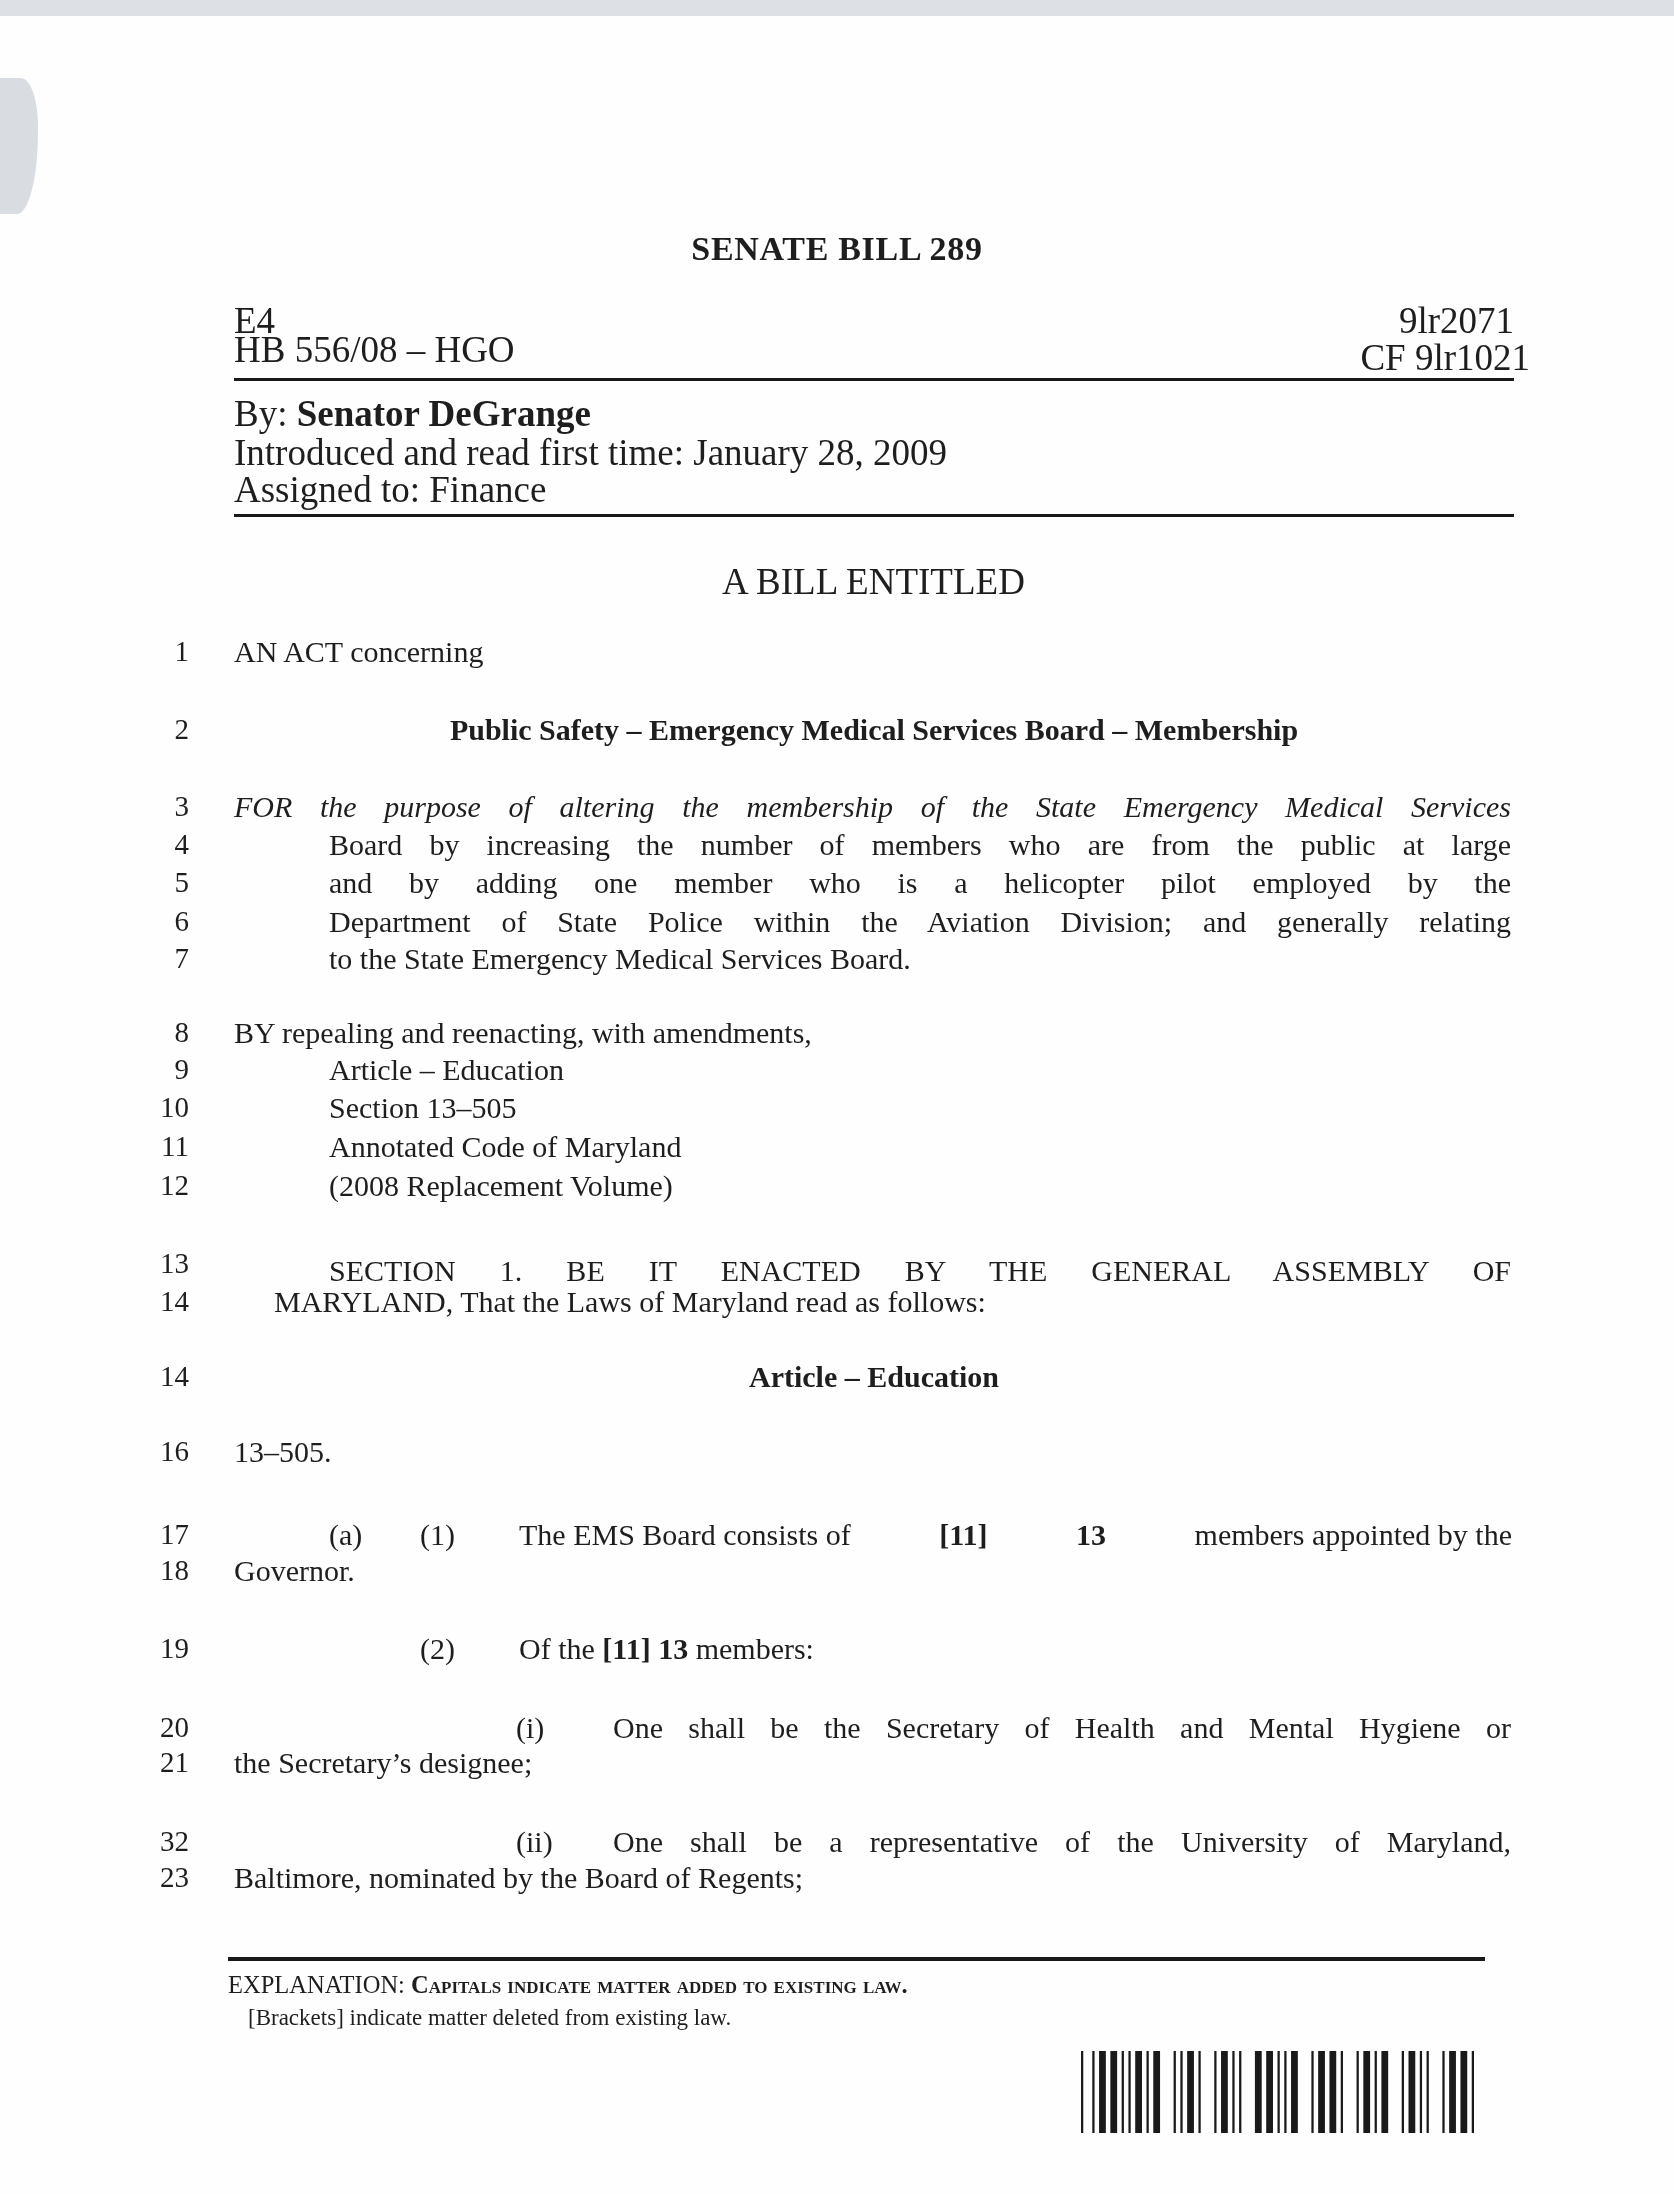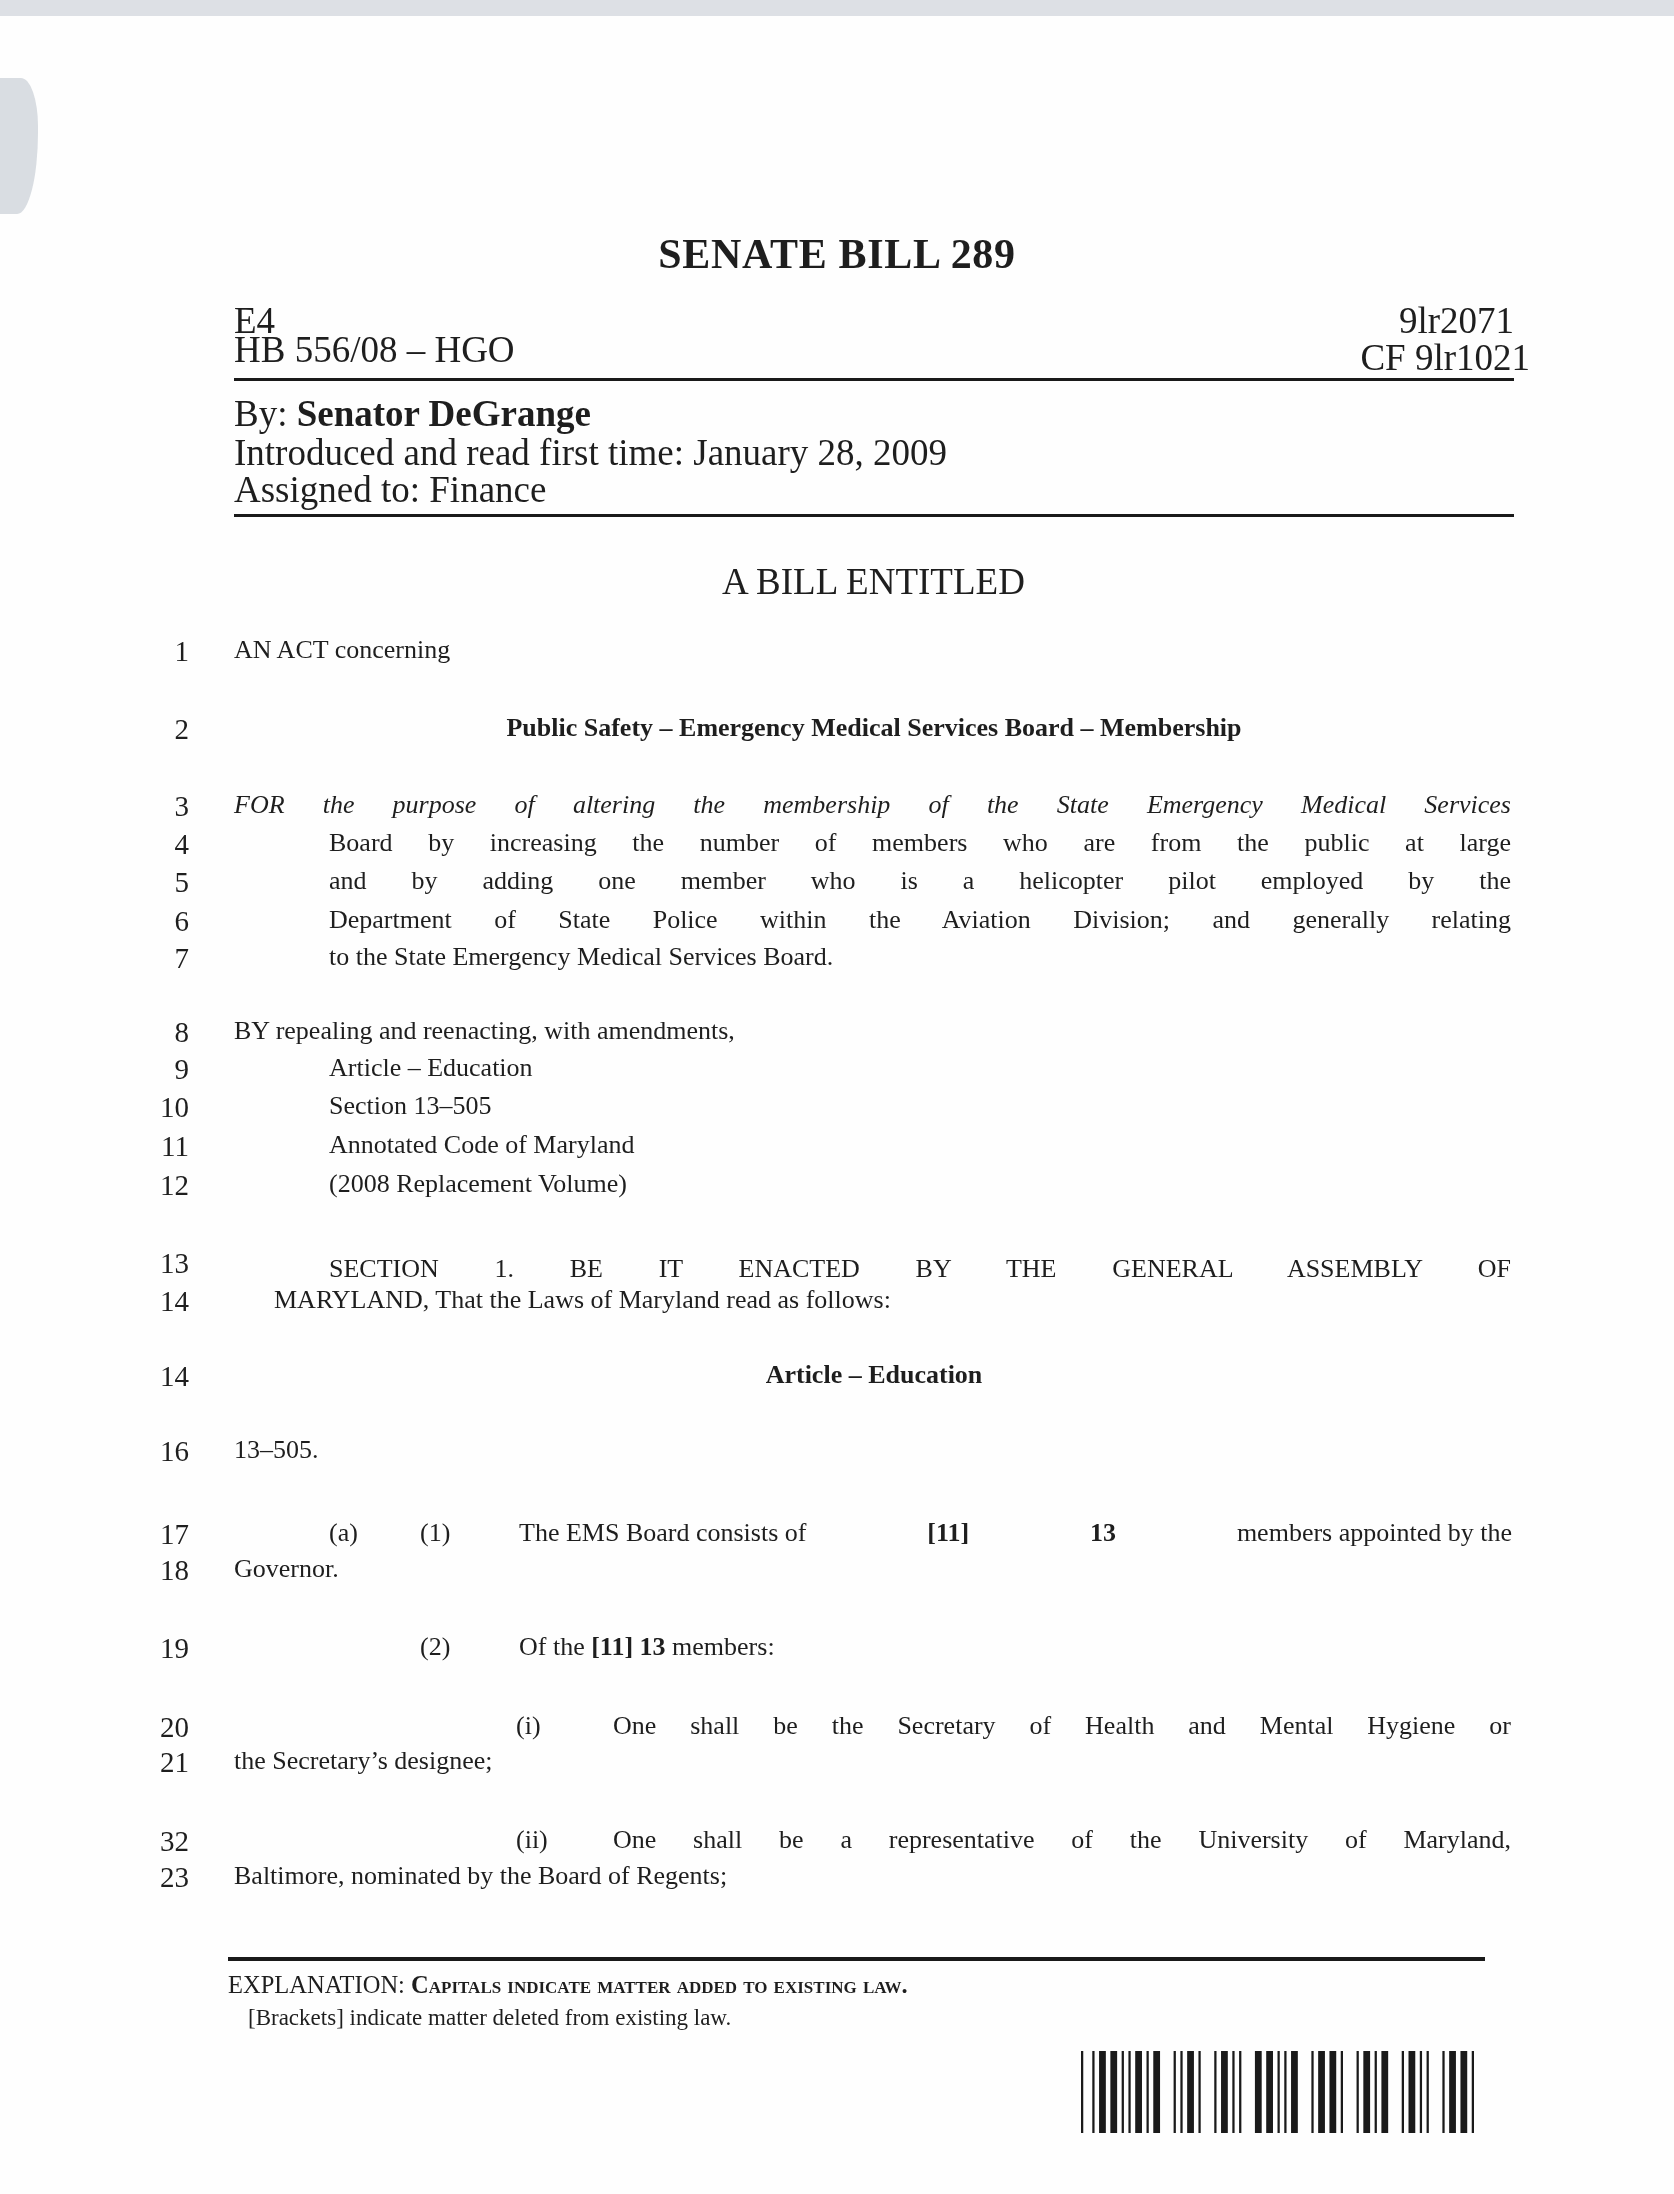--- a/index.html
+++ b/index.html
@@ -2,25 +2,25 @@
 <html style="font-size:10.6px"><head>
 <meta charset="utf-8">
 <style>
   html, body { margin:0; padding:0; }
   body { width:1674px; height:2194px; background:#fefefe; position:relative; overflow:hidden;
          font-family:"Liberation Serif", "DejaVu Serif", serif; color:#1e1e1e; }
   .topstrip { position:absolute; left:0; top:0; width:1674px; height:16px; background:#dde0e5; }
   .tear { position:absolute; left:0; top:78px; width:38px; height:136px; background:#d9dde2;
           border-radius:0 45% 55% 0 / 0 35% 60% 0; }
   .abs { position:absolute; white-space:nowrap; }
-  .title { left:0; width:1674px; top:230px; text-align:center; font-size:42px; font-weight:bold; letter-spacing:0.7px; }
+  .title { left:0; width:1674px; top:230px; text-align:center; font-size:34px; font-weight:bold; letter-spacing:0.7px; }
   .hdr { font-size:37px; }
   .rule { position:absolute; left:234px; width:1280px; height:3.3px; background:#1a1a1a; }
   .ln { position:absolute; left:132px; width:57px; text-align:right; font-size:29px; }
-  .tx { position:absolute; font-size:26px; white-space:nowrap; }
+  .tx { position:absolute; font-size:30px; white-space:nowrap; }
   .just { text-align:justify; text-align-last:justify; white-space:normal; }
   b { font-weight:bold; }
   .center { text-align:center; }
   .foot1 { font-size:24.5px; }
   .foot1 .sc { font-variant:small-caps; font-weight:bold; }
   .foot2 { font-size:23px; }
   .barcode { position:absolute; left:1081px; top:2051px; width:393px; height:82px; }
 </style>
 </head>
 <body>

